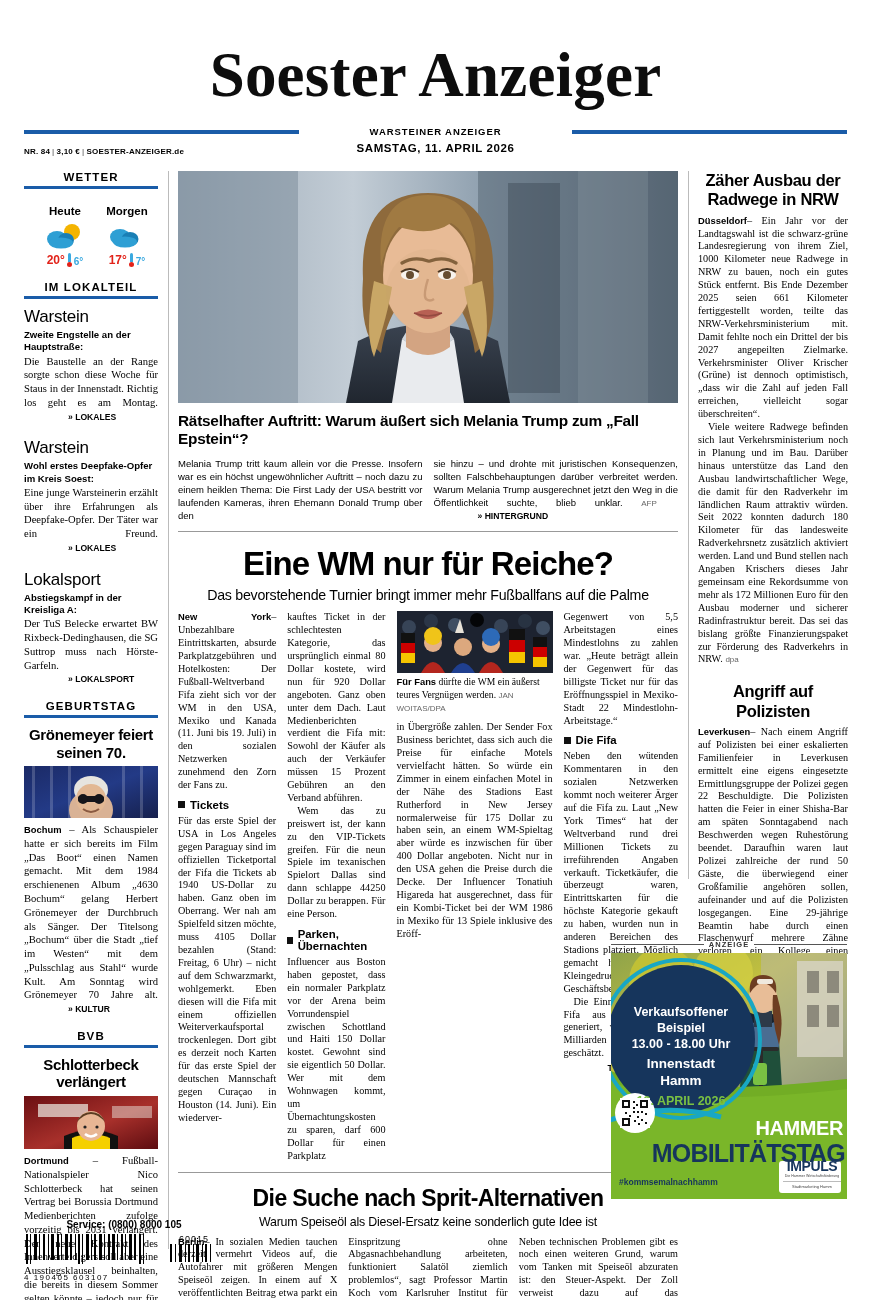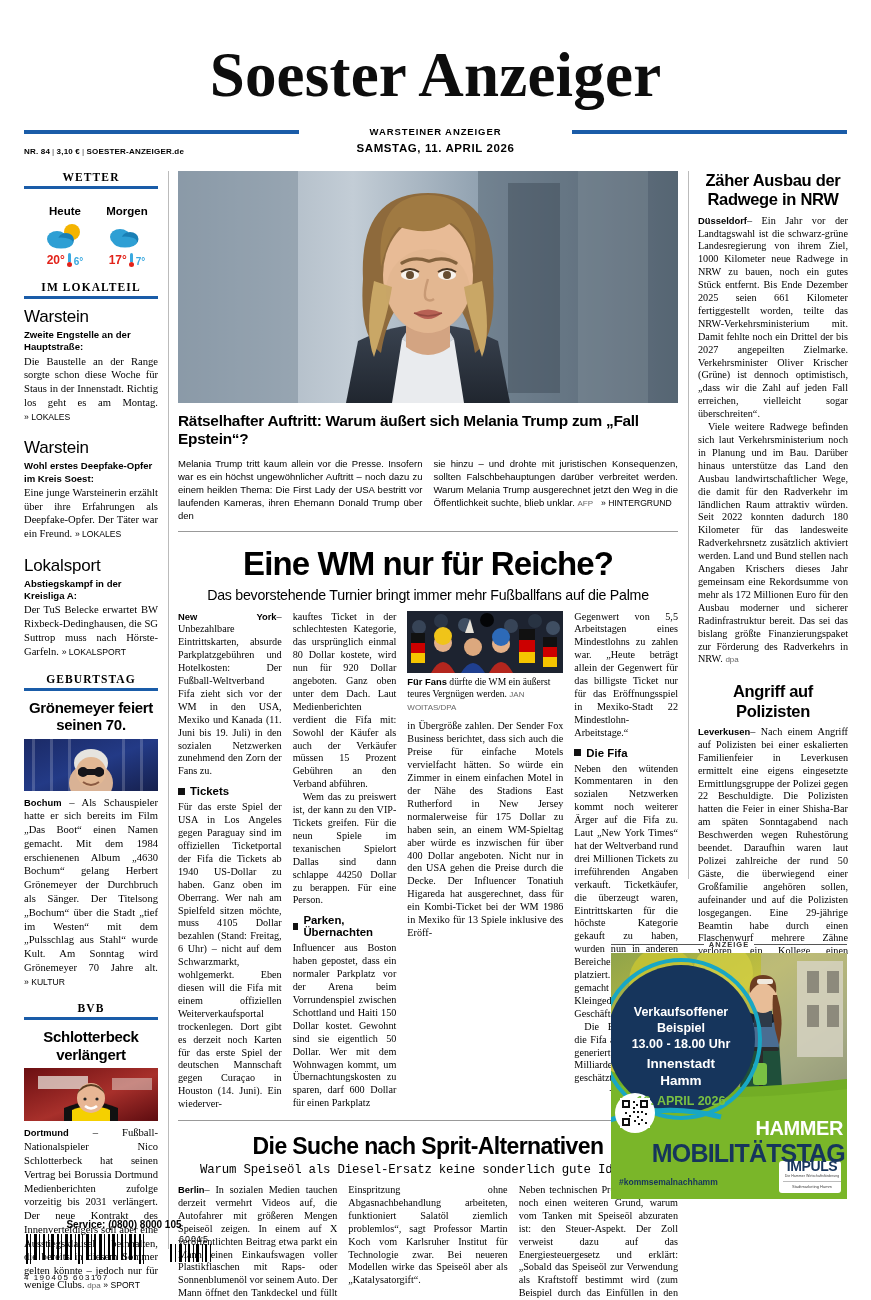--- a/index.html
+++ b/index.html
@@ -92,21 +92,21 @@
 
   .vline {
     position: absolute;
     top: 0;
     width: 1px;
     background: #bbb;
   }
 
   
   .sec-head {
-    font-family: Liberation Serif, serif;
+    font-family: Liberation Sans, sans-serif;
     font-size: 11.5px;
     font-weight: 700;
     letter-spacing: 1.1px;
     text-align: center;
     padding-bottom: 3px;
   }
   .sec-rule { height: 3px; background: #1a5ca8; margin-bottom: 8px; }
 
   .kicker-town {
     font-family: "Liberation Sans", sans-serif;
@@ -124,22 +124,23 @@
   }
   .teaser-body {
     font-size: 10.6px;
     line-height: 1.3;
     text-align: justify;
     hyphens: auto;
   }
   .ref {
     font-family: "Liberation Sans", sans-serif;
     font-size: 8.6px;
-    font-weight: 400;
+    font-weight: 700;
     white-space: nowrap;
+    margin-left: 44px;
   }
   .credit {
     font-family: "Liberation Sans", sans-serif;
     font-size: 8px;
     color: #666;
   }
 
   
   .weather-row {
     display: flex;
@@ -260,21 +261,21 @@
   
   .sprit-head {
     font-family: "Liberation Sans", sans-serif;
     font-size: 23px;
     font-weight: 700;
     text-align: center;
     letter-spacing: -0.6px;
     margin: 12px 0 3px;
   }
   .sprit-sub {
-    font-family: Liberation Mono, monospace;
+    font-family: Liberation Sans, sans-serif;
     font-size: 12.4px;
     text-align: center;
     letter-spacing: -0.2px;
     margin-bottom: 7px;
   }
 
   
   .rh {
     font-family: "Liberation Sans", sans-serif;
     font-size: 16.5px;

